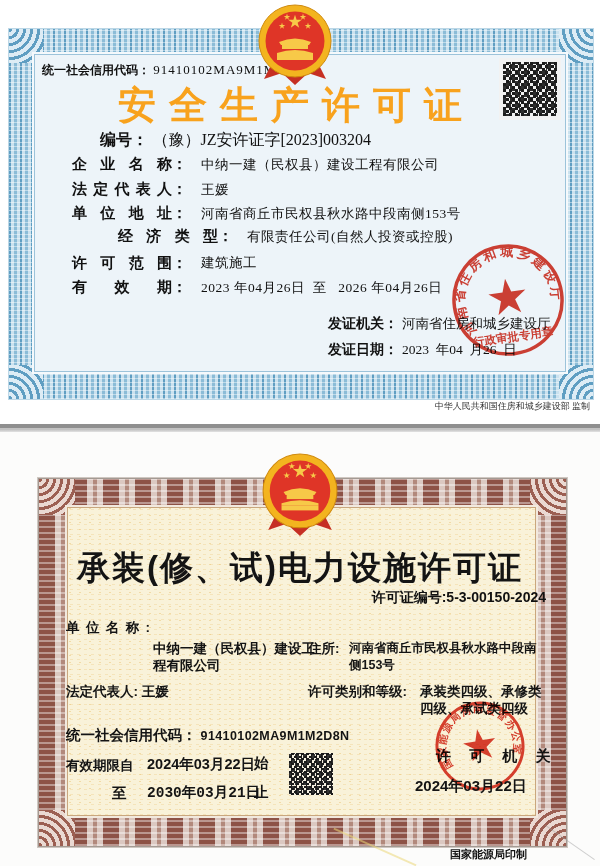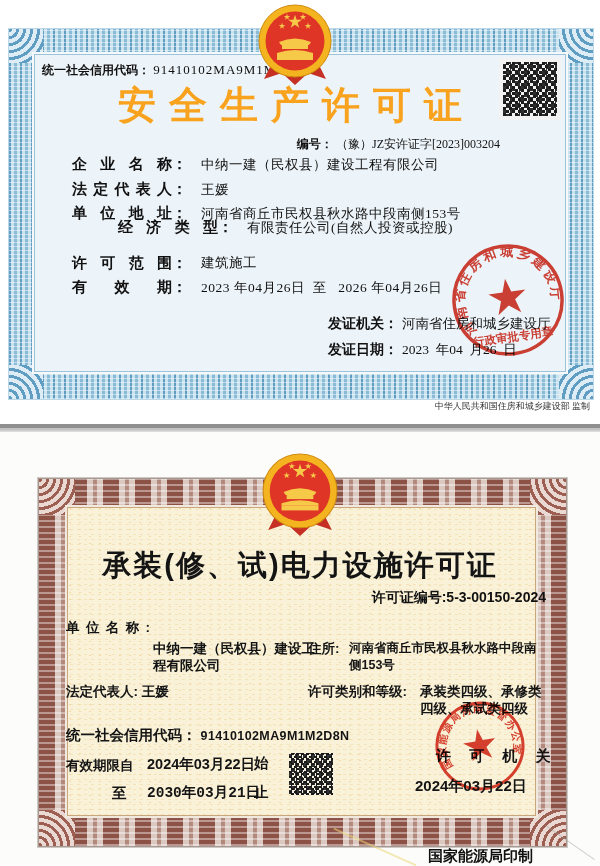--- a/index.html
+++ b/index.html
@@ -24,34 +24,34 @@
   .c1corner.tr{right:0;top:0;transform:scaleX(-1);}
   .c1corner.bl{left:0;bottom:0;transform:scaleY(-1);}
   .c1corner.br{right:0;bottom:0;transform:scale(-1,-1);}
   .c1panel{left:32px;top:52px;width:536px;height:322px;background:#edf4f9;
      box-shadow:inset 0 0 0 2px rgba(255,255,255,.9), inset 0 0 0 3px #9cc3da;}
 
   .c1-credit{left:42px;top:62px;font-size:12px;font-weight:bold;}
   .c1-credit .val{font-family:"Liberation Serif",serif;font-weight:normal;font-size:13px;letter-spacing:1px;}
   .c1-title{left:50px;top:80px;width:480px;text-align:center;font-size:38px;font-weight:bold;
      color:#f8a21d;letter-spacing:13px;text-indent:13px;}
-  .c1-number{left:100px;top:136px;width:400px;text-align:right;font-size:12px;}
+  .c1-number{left:100px;top:130px;width:400px;text-align:left;font-size:16px;}
   .c1-number .lbl{font-weight:bold;}
   .c1-number .val{font-family:"Liberation Serif",serif;}
 
   .qr1{left:503px;top:62px;width:54px;height:54px;background:
      repeating-conic-gradient(#1c1c1c 0% 25%,rgba(255,255,255,0) 0% 50%) 0 0/6px 6px,
      repeating-conic-gradient(#2e2e2e 0% 25%,rgba(255,255,255,0) 0% 50%) 3px 2px/9px 11px,
      #f2f2f2; outline:4px solid #f2f2f2;}
 
   .c1row{left:72px;height:20px;display:flex;align-items:baseline;font-size:15px;}
   .c1row .flabel{display:inline-block;width:100px;font-weight:bold;text-align:justify;text-align-last:justify;}
   .c1row .fcolon{font-weight:bold;margin-right:14px;}
   .c1row .fval{font-family:"Liberation Serif",serif;font-size:13.5px;letter-spacing:.5px;white-space:pre;}
-  .r1{top:155px;} .r2{top:180px;} .r3{top:204px;} .r4{top:218px;padding-left:46px;} .r5{top:253px;align-items:center;} .r6{top:278px;}
+  .r1{top:155px;} .r2{top:180px;} .r3{top:204px;} .r4{top:227px;padding-left:46px;} .r5{top:253px;align-items:center;} .r6{top:278px;}
 
   .c1-issuer{left:328px;top:315px;font-size:14px;font-weight:bold;}
   .c1-issuer .val,.c1-issuedate .val{font-family:"Liberation Serif",serif;font-weight:normal;font-size:13.5px;white-space:pre;}
   .c1-issuedate{left:328px;top:341px;font-size:14px;font-weight:bold;}
   .c1-footer{right:10px;top:400px;font-family:"Liberation Serif",serif;font-size:9px;color:#333;}
 
   .seal1{left:450px;top:242px;width:116px;height:116px;transform:rotate(-8deg);
          mix-blend-mode:multiply;opacity:.95;z-index:6;}
   .seal2{left:432px;top:698px;width:96px;height:96px;transform:rotate(-10deg);
          mix-blend-mode:multiply;opacity:.95;z-index:6;}
@@ -65,21 +65,21 @@
   .c2corner{width:36px;height:36px;background:repeating-radial-gradient(circle at 0 0,#9c5f52 0 3px,#ead9d2 3px 7px);}
   .c2corner.tl{left:0;top:0;} .c2corner.tr{right:0;top:0;transform:scaleX(-1);}
   .c2corner.bl{left:0;bottom:0;transform:scaleY(-1);} .c2corner.br{right:0;bottom:0;transform:scale(-1,-1);}
   .c2panel{left:65px;top:505px;width:473px;height:313px;background:#f9f2d9;
      background-image:
        radial-gradient(rgba(233,190,105,.45) 1px,transparent 1.4px),
        radial-gradient(rgba(233,190,105,.28) 1px,transparent 1.4px);
      background-size:10px 7px,7px 5px;background-position:0 0,3px 2px;
      box-shadow:inset 0 0 0 2px rgba(255,255,255,.75), inset 0 0 0 3px #c9a77e;}
 
-  .c2-title{left:60px;top:546px;width:480px;text-align:center;font-size:29px;font-weight:bold;
+  .c2-title{left:60px;top:546px;width:480px;text-align:center;font-size:33px;font-weight:bold;
      color:#141414;letter-spacing:2px;}
   .c2-license{left:280px;top:589px;width:266px;text-align:right;font-size:14px;font-weight:bold;}
 
   .c2t{font-size:13.5px;font-weight:bold;color:#141414;line-height:17px;}
   .c2lbl{font-weight:bold;}
   .c2-unit-l{left:66px;top:619px;width:84px;text-align:justify;text-align-last:justify;}
   .c2-unit-v{left:153px;top:640px;width:164px;}
   .c2-addr-l{left:308px;top:640px;}
   .c2-addr-v{left:349px;top:640px;width:190px;font-size:12.5px;}
   .c2-legal{left:66px;top:683px;}
@@ -88,21 +88,21 @@
   .c2-credit{left:66px;top:727px;font-size:14.5px;}
   .c2-credit .val{font-size:12.5px;letter-spacing:.4px;}
   .c2-vfrom-l{left:66px;top:757px;}
   .c2-vfrom{left:147px;top:756px;font-size:14.5px;}
   .c2-vfrom-s{left:254px;top:755px;font-size:14.5px;}
   .c2-vto-l{left:112px;top:785px;font-size:14.5px;}
   .c2-vto{left:147px;top:785px;font-size:14.5px;font-family:Liberation Mono, monospace;}
   .c2-vto-s{left:254px;top:784px;font-size:14.5px;}
   .c2-authority{left:436px;top:747px;font-size:15px;letter-spacing:7px;z-index:3;}
   .c2-sealdate{left:415px;top:777px;font-size:15px;z-index:7;}
-  .c2-footer{left:428px;top:847px;font-size:15px;font-weight:bold;}
+  .c2-footer{left:450px;top:847px;font-size:11px;font-weight:bold;}
 
   .qr2{left:289px;top:753px;width:44px;height:42px;background:
      repeating-conic-gradient(#1a1a1a 0% 25%,rgba(255,255,255,0) 0% 50%) 0 0/5px 5px,
      repeating-conic-gradient(#333 0% 25%,rgba(255,255,255,0) 0% 50%) 2px 1px/8px 9px,
      #f5efe0;}
 
   .emblem1{left:257px;top:3px;width:76px;height:84px;z-index:5;}
   .emblem2{left:261px;top:450px;width:78px;height:90px;z-index:5;}
 
   .artifact1{left:330px;top:846px;width:90px;height:2px;background:rgba(235,215,120,.55);transform:rotate(24deg);}

